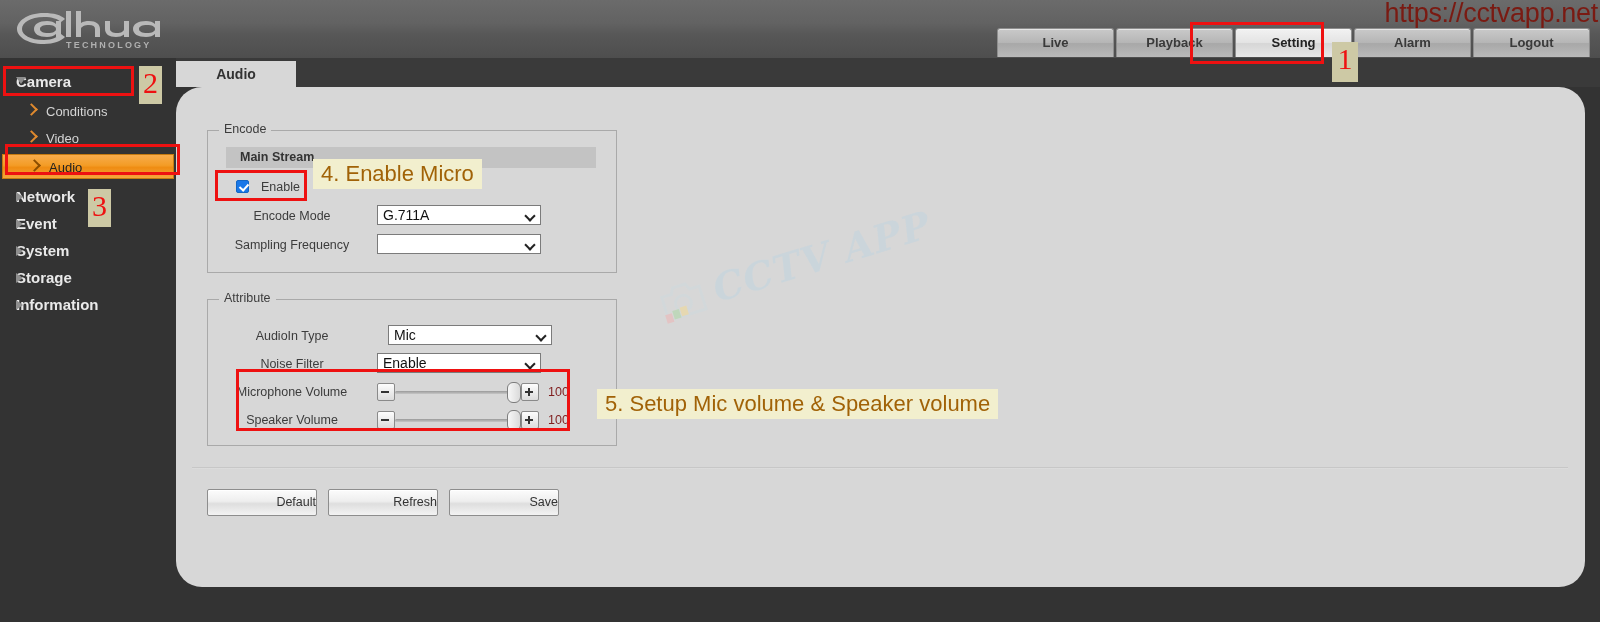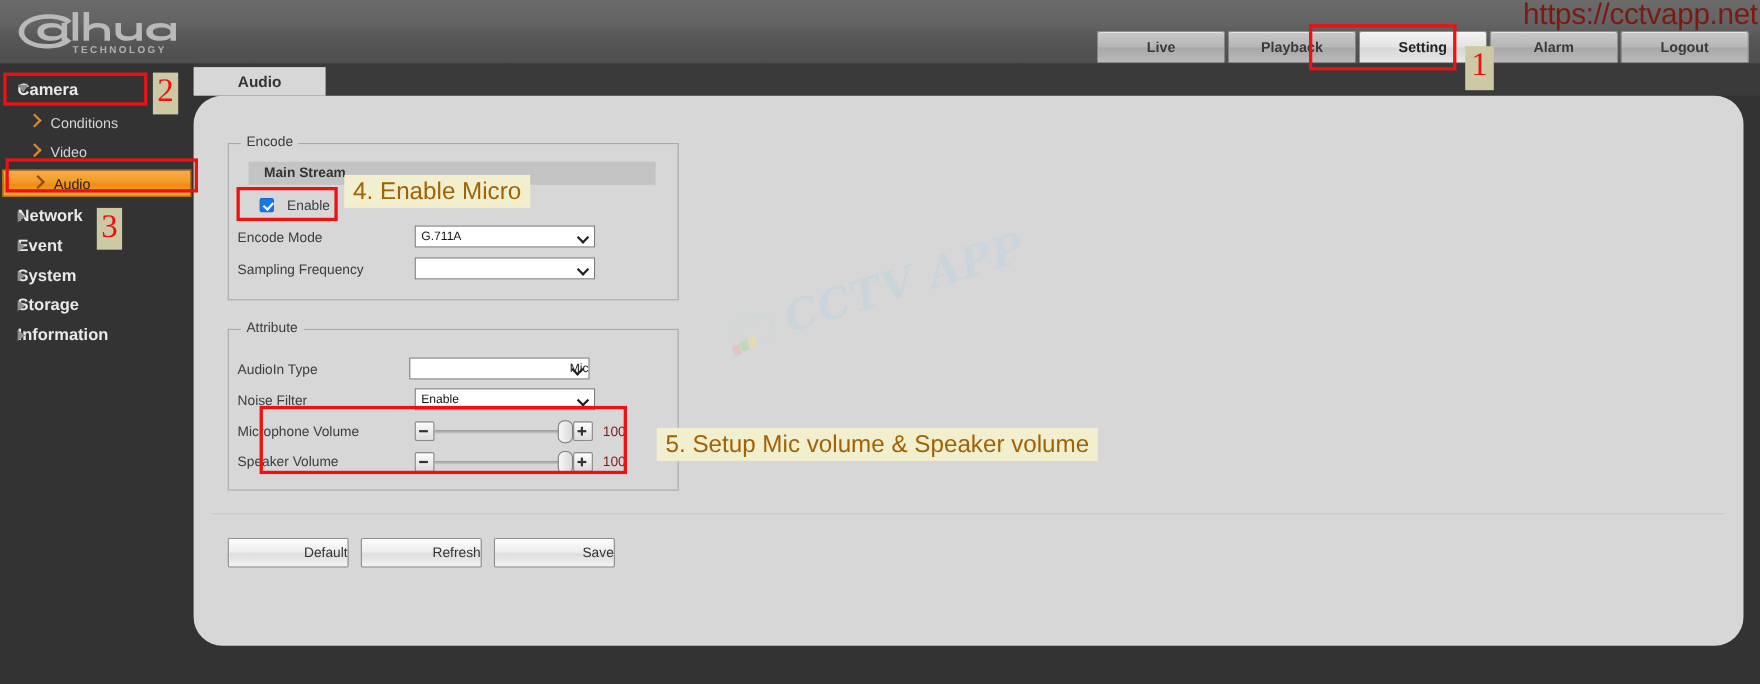--- a/index.html
+++ b/index.html
@@ -115,41 +115,41 @@
   #fs-attribute{left:31px;top:212px;width:408px;height:145px;}
 
   .streamhdr{
     position:absolute;left:18px;top:16px;width:370px;height:21px;
     background:#c3c3c3;
     font-size:12.5px;font-weight:bold;color:#333;
     line-height:21px;padding-left:14px;box-sizing:border-box;
   }
   .rowlabel{
     position:absolute;font-size:12.5px;color:#3c3c3c;
-    line-height:22px;text-align:left;
+    line-height:22px;text-align:center;
   }
 
   
   .cbx{
     position:absolute;width:13px;height:13px;
     background:#1877e8;border:1px solid #1366c4;border-radius:2px;
     box-sizing:border-box;cursor:pointer;
   }
   .cbx:after{
     content:"";position:absolute;left:3.5px;top:0.5px;width:4px;height:7px;
     border-right:2px solid #fff;border-bottom:2px solid #fff;
     transform:rotate(42deg);
   }
   .cbx-label{position:absolute;font-size:12.5px;color:#3c3c3c;line-height:18px;}
 
   
   .sel{
     position:absolute;width:164px;height:20px;
     background:#fff;border:1px solid #7b7b7b;
-    font-size:11px;color:#111;
+    font-size:14px;color:#111;
     line-height:19px;padding-left:5px;box-sizing:border-box;
     cursor:pointer;
   }
   .sel .arrow{
     position:absolute;right:6px;top:6px;width:8px;height:8px;
   }
   .sel .arrow:before{
     content:"";position:absolute;left:0;top:0;width:6px;height:6px;
     border-right:2px solid #222;border-bottom:2px solid #222;
     transform:rotate(45deg);
@@ -322,21 +322,21 @@
     <div class="sel" style="left:169px;top:103px;">
       <span></span>
       <span class="arrow"></span>
     </div>
   </div>
 
   <div class="fs" id="fs-attribute">
     <div class="fs-legend">Attribute</div>
 
     <div class="rowlabel" style="left:8px;top:25px;width:152px;">AudioIn Type</div>
-    <div class="sel" style="left:164px;top:25px;text-align:right;">
+    <div class="sel" style="left:180px;top:25px;">
       <span>Mic</span>
       <span class="arrow"></span>
     </div>
 
     <div class="rowlabel" style="left:8px;top:53px;width:152px;">Noise Filter</div>
     <div class="sel" style="left:169px;top:53px;">
       <span>Enable</span>
       <span class="arrow"></span>
     </div>
 

